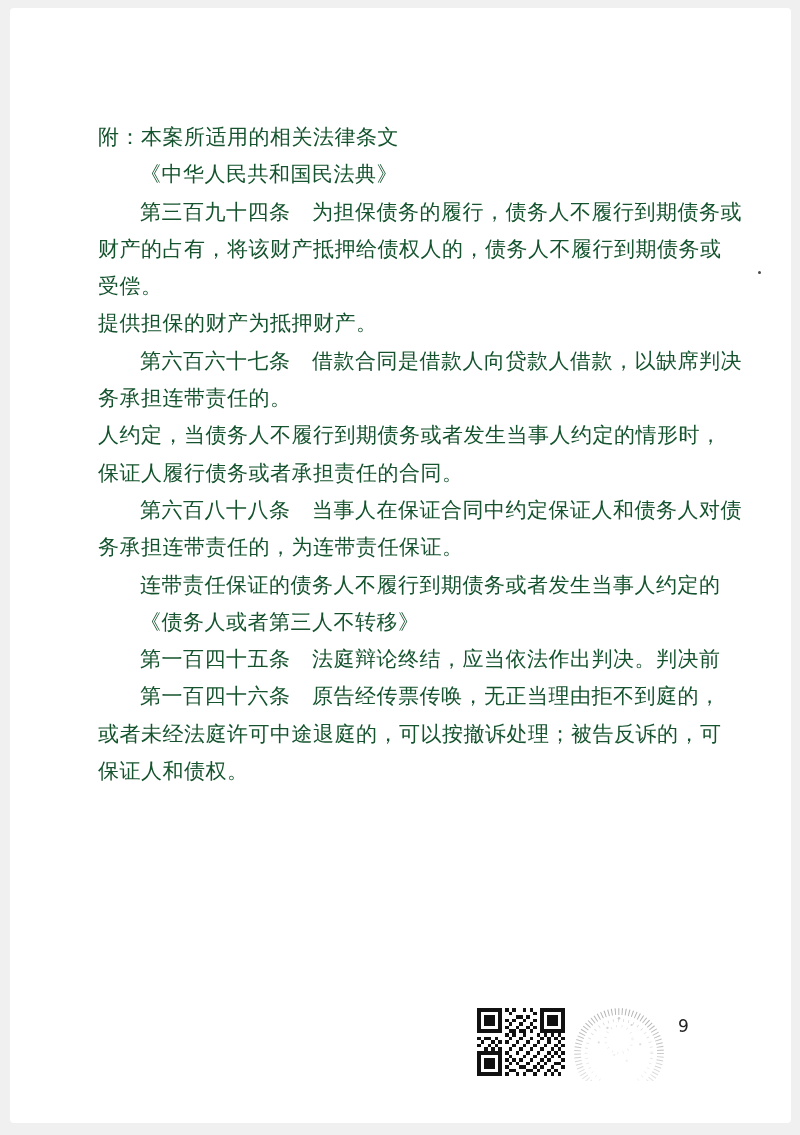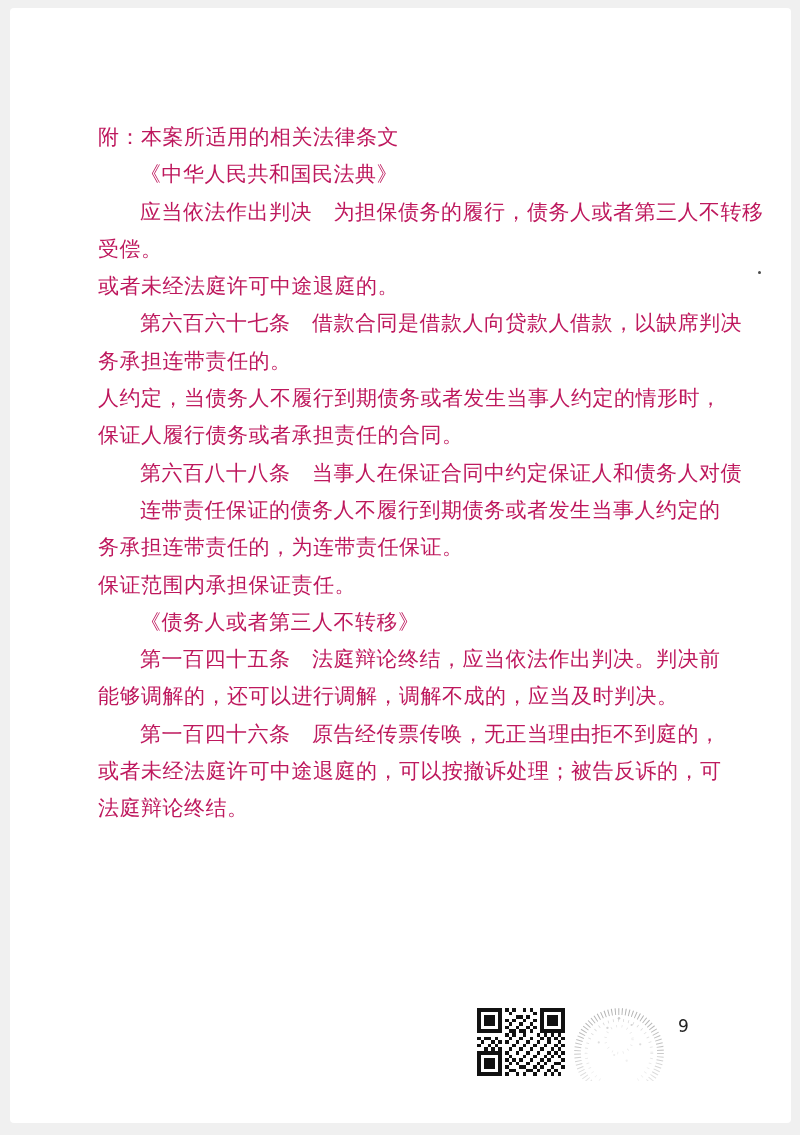--- a/index.html
+++ b/index.html
@@ -9,21 +9,21 @@
     font-family:"Liberation Serif","DejaVu Serif",serif;
     position:relative;overflow:hidden;
   }
   .sheet{
     position:absolute;left:10px;top:8px;width:781px;height:1115px;
     background:#ffffff;border-radius:4px;
   }
   .doc-text{
     position:absolute;left:88px;top:111px;width:640px;
     font-size:21px;line-height:37.3px;letter-spacing:0.5px;
-    color:#be185d;
+    color:#14532d;
   }
   .line{white-space:nowrap;height:37.3px;}
   .ind{text-indent:42px;}
   .speck{
     position:absolute;left:748px;top:263px;width:3px;height:3px;
     background:#4a4a4a;border-radius:50%;
   }
   .footer-qr{
     position:absolute;left:467px;top:1000px;width:88px;height:68px;
   }
@@ -39,37 +39,36 @@
   }
 </style>
 </head>
 <body>
 
 <div class="sheet">
 
   <div class="doc-text">
     <div class="line">附：本案所适用的相关法律条文</div>
     <div class="line ind">《中华人民共和国民法典》</div>
-    <div class="line ind">应当依法作出判决　为担保债务的履行，债务人或者第三人不转移</div>
+    <div class="line ind">第三百九十四条　为担保债务的履行，债务人不履行到期债务或</div>
+    <div class="line">财产的占有，将该财产抵押给债权人的，债务人不履行到期债务或</div>
     <div class="line">受偿。</div>
-    <div class="line">或者未经法庭许可中途退庭的。</div>
+    <div class="line">提供担保的财产为抵押财产。</div>
     <div class="line ind">第六百六十七条　借款合同是借款人向贷款人借款，以缺席判决</div>
     <div class="line">务承担连带责任的。</div>
     <div class="line">人约定，当债务人不履行到期债务或者发生当事人约定的情形时，</div>
     <div class="line">保证人履行债务或者承担责任的合同。</div>
     <div class="line ind">第六百八十八条　当事人在保证合同中约定保证人和债务人对债</div>
+    <div class="line">务承担连带责任的，为连带责任保证。</div>
     <div class="line ind">连带责任保证的债务人不履行到期债务或者发生当事人约定的</div>
-    <div class="line">务承担连带责任的，为连带责任保证。</div>
-    <div class="line">保证范围内承担保证责任。</div>
     <div class="line ind">《债务人或者第三人不转移》</div>
     <div class="line ind">第一百四十五条　法庭辩论终结，应当依法作出判决。判决前</div>
-    <div class="line">能够调解的，还可以进行调解，调解不成的，应当及时判决。</div>
     <div class="line ind">第一百四十六条　原告经传票传唤，无正当理由拒不到庭的，</div>
     <div class="line">或者未经法庭许可中途退庭的，可以按撤诉处理；被告反诉的，可</div>
-    <div class="line">法庭辩论终结。</div>
+    <div class="line">保证人和债权。</div>
   </div>
 
   <div class="speck"></div>
 
   <div class="footer-qr">
     <svg viewBox="0 0 25 19" preserveAspectRatio="none" shape-rendering="crispEdges">
 
       <rect x="0" y="0" width="7" height="7" fill="#111"></rect>
       <rect x="1" y="1" width="5" height="5" fill="#fff"></rect>
       <rect x="2" y="2" width="3" height="3" fill="#111"></rect>

